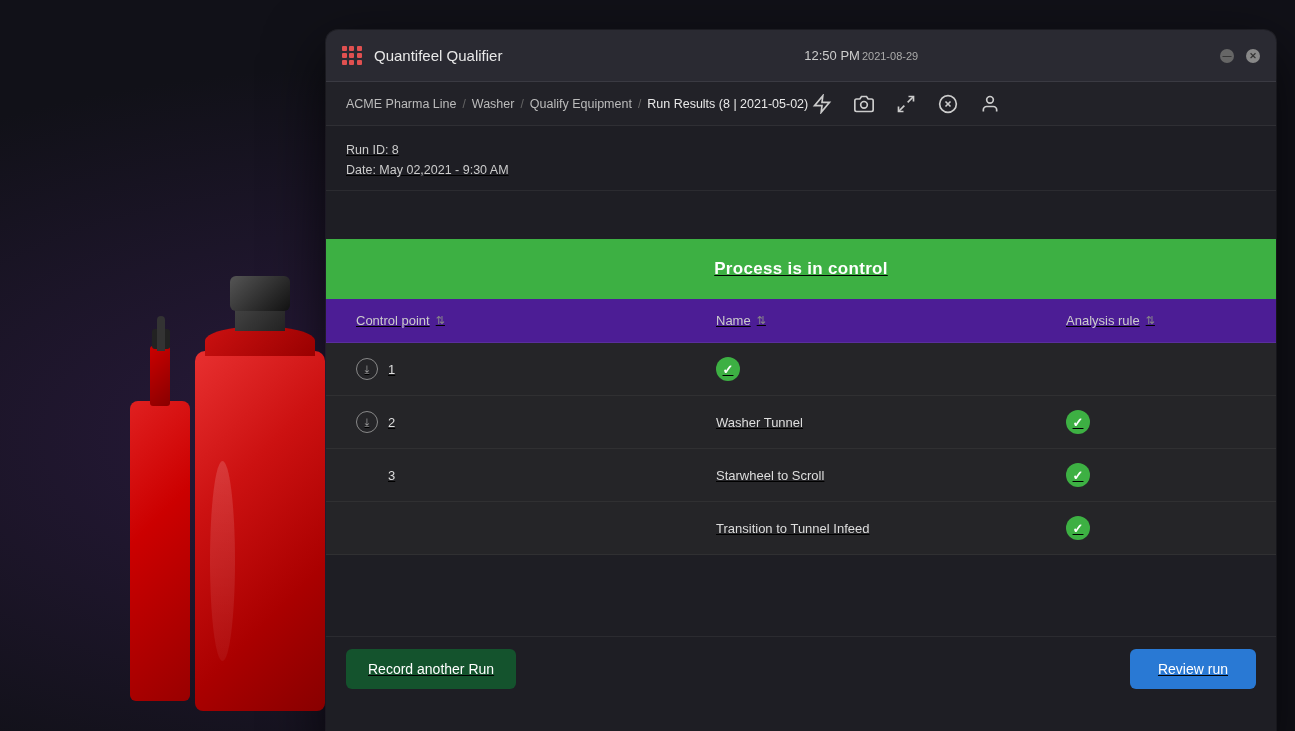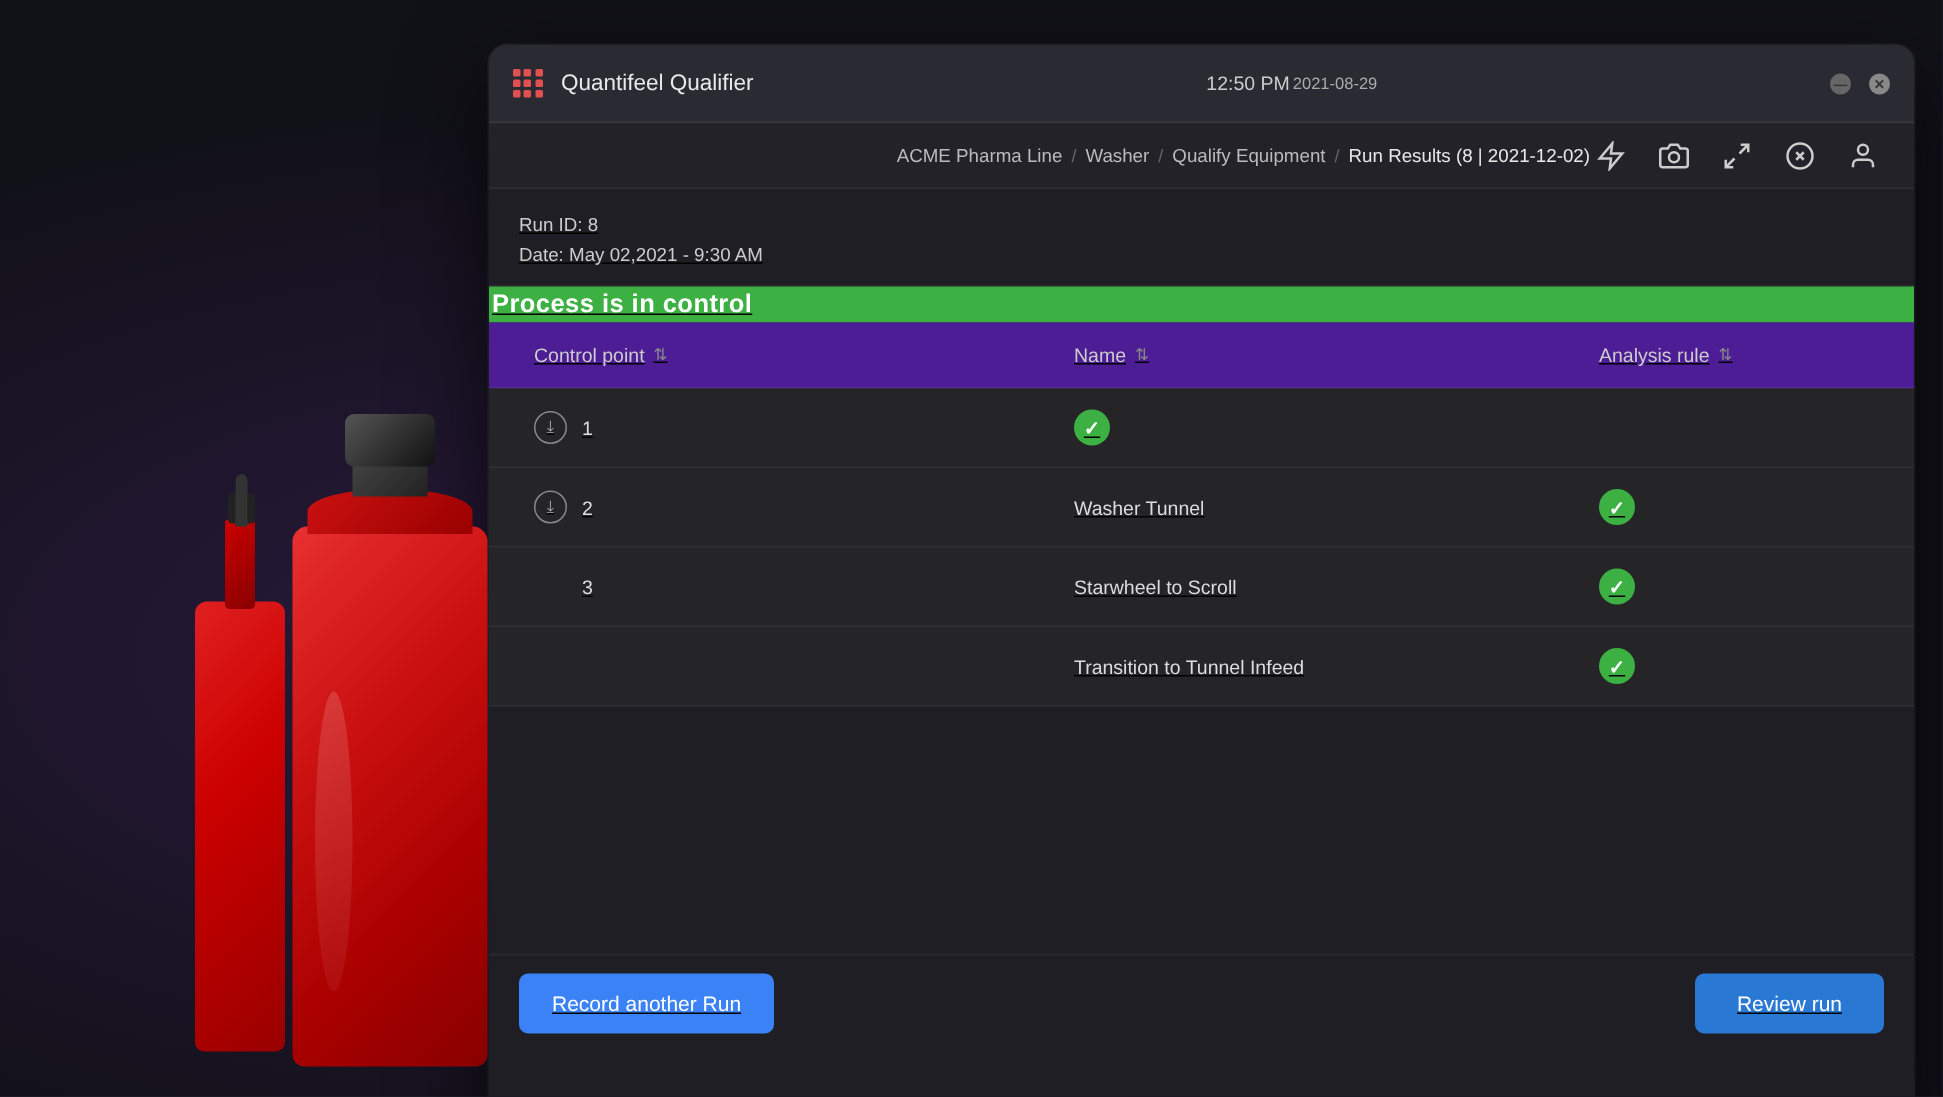--- a/index.html
+++ b/index.html
@@ -207,21 +207,21 @@
       justify-content: center;
     }
     .win-btn-min { background: #666; }
     .win-btn-close { background: #888; }
     .win-btn span { color: #333; font-size: 9px; font-weight: bold; }
 
     
     .breadcrumb-bar {
       display: flex;
       align-items: center;
-      justify-content: flex-end;
+      justify-content: flex-start;
       background: #222228;
       padding: 0 20px;
       height: 44px;
       border-bottom: 1px solid rgba(255,255,255,0.06);
     }
     .breadcrumb {
       display: flex;
       align-items: center;
       gap: 6px;
       color: #bbb;
@@ -261,22 +261,23 @@
     }
     .run-info-line {
       color: #ccc;
       font-size: 12.5px;
       line-height: 1.6;
     }
 
     
     .status-banner {
       background: #3db043;
-      text-align: left;
-      padding: 2px;
+      text-align: center;
+      padding: 20px;
+      margin-top: 48px;
     }
     .status-text {
       color: #fff;
       font-size: 17px;
       font-weight: 600;
       letter-spacing: 0.3px;
     }
     .table-header {
       display: grid;
       grid-template-columns: 360px 1fr 200px;
@@ -350,21 +351,21 @@
     .footer {
       display: flex;
       align-items: center;
       justify-content: space-between;
       background: #1e1e24;
       padding: 0 20px;
       height: 64px;
       border-top: 1px solid rgba(255,255,255,0.06);
     }
     .btn-record {
-      background: #3b82f6;
+      background: #14532d;
       color: #fff;
       border: none;
       padding: 12px 22px;
       border-radius: 6px;
       font-size: 14px;
       font-weight: 500;
       cursor: pointer;
     }
     .btn-review {
       background: #2979d4;
@@ -442,21 +443,21 @@
   </div>
 
   <div class="breadcrumb-bar">
     <nav class="breadcrumb">
       <span class="breadcrumb-item">ACME Pharma Line</span>
       <span class="breadcrumb-sep">/</span>
       <span class="breadcrumb-item">Washer</span>
       <span class="breadcrumb-sep">/</span>
       <span class="breadcrumb-item">Qualify Equipment</span>
       <span class="breadcrumb-sep">/</span>
-      <span class="breadcrumb-item active">Run Results (8 | 2021-12-02)</span>
+      <span class="breadcrumb-item active">Run Results (8 | 2021-05-02)</span>
     </nav>
     <div class="breadcrumb-icons">
       <div class="nav-icon">
         <svg viewBox="0 0 24 24" fill="none" stroke="#ccc" stroke-width="2">
             <polygon points="13 2 3 14 12 14 11 22 21 10 12 10 13 2"></polygon>
           </svg>
       </div>
       <div class="nav-icon">
         <svg viewBox="0 0 24 24" fill="none" stroke="#ccc" stroke-width="2">
             <path d="M23 19a2 2 0 01-2 2H3a2 2 0 01-2-2V8a2 2 0 012-2h4l2-3h6l2 3h4a2 2 0 012 2z"></path>

